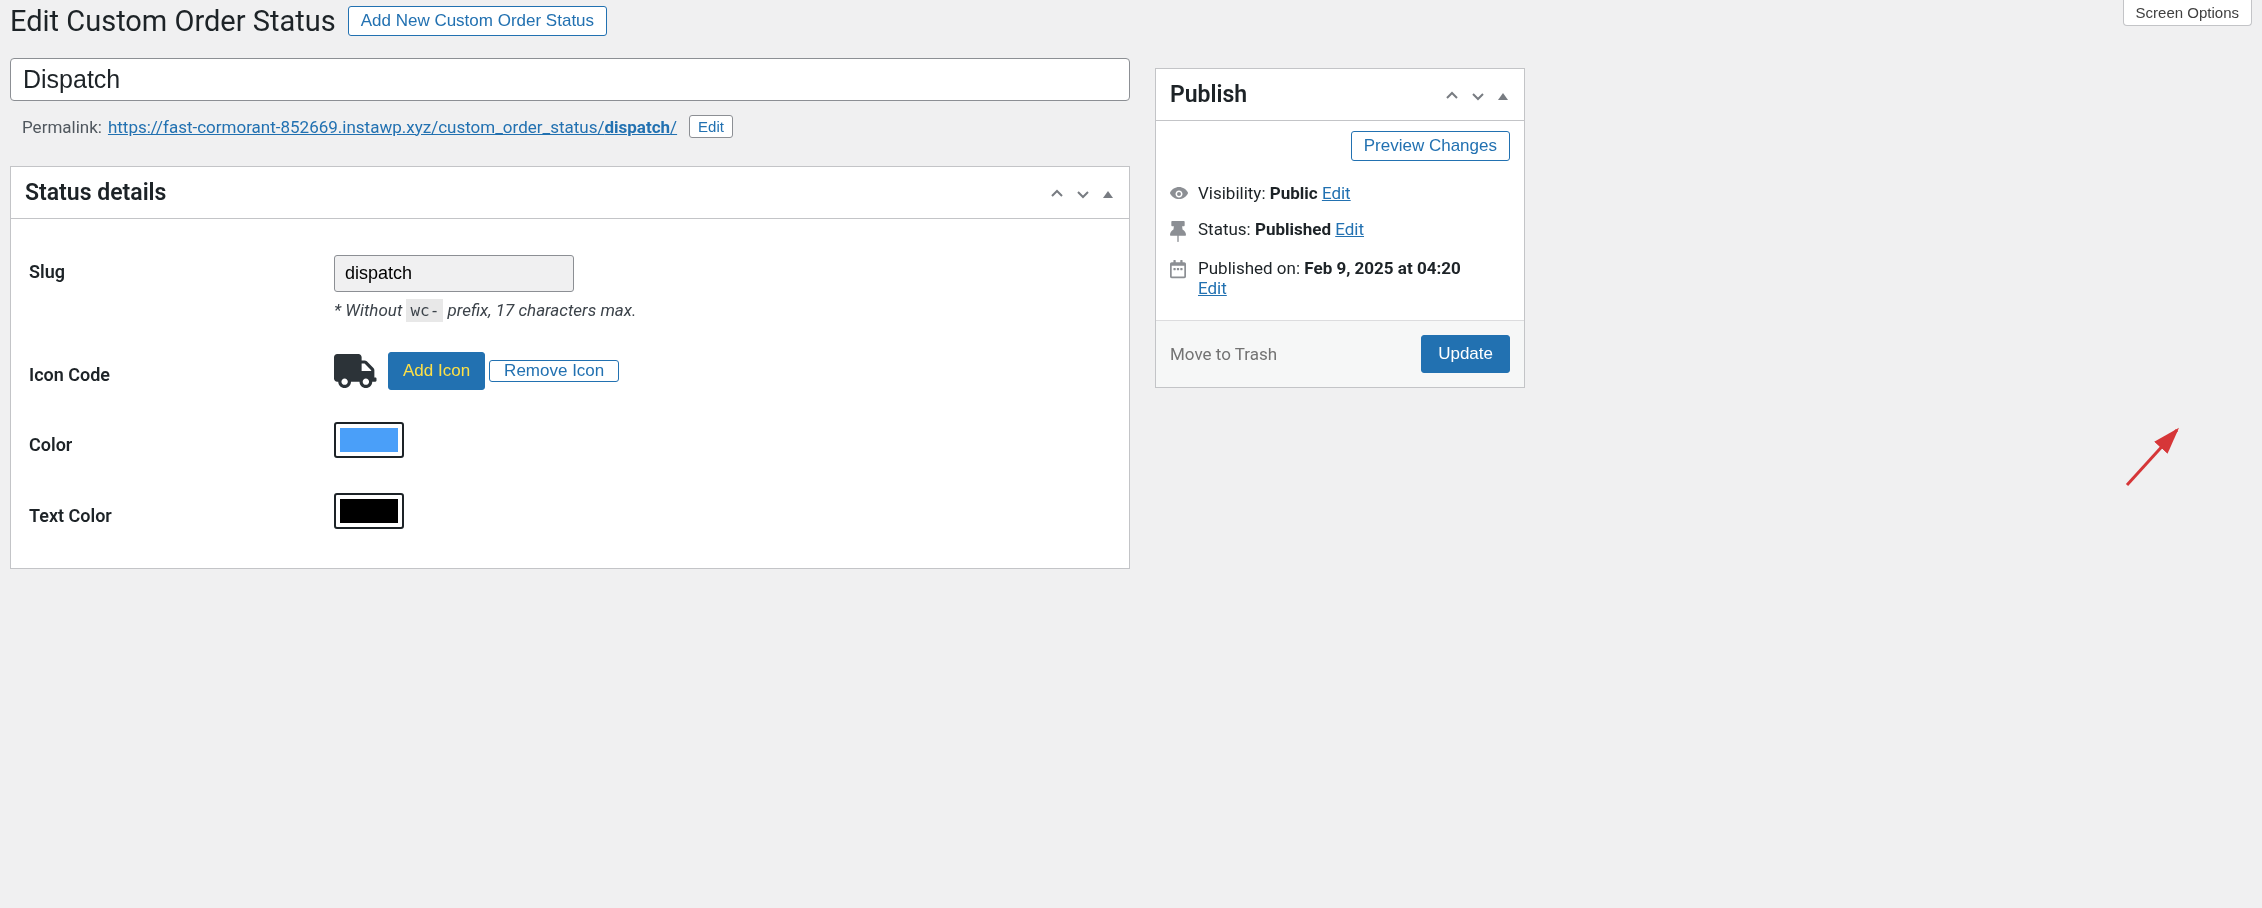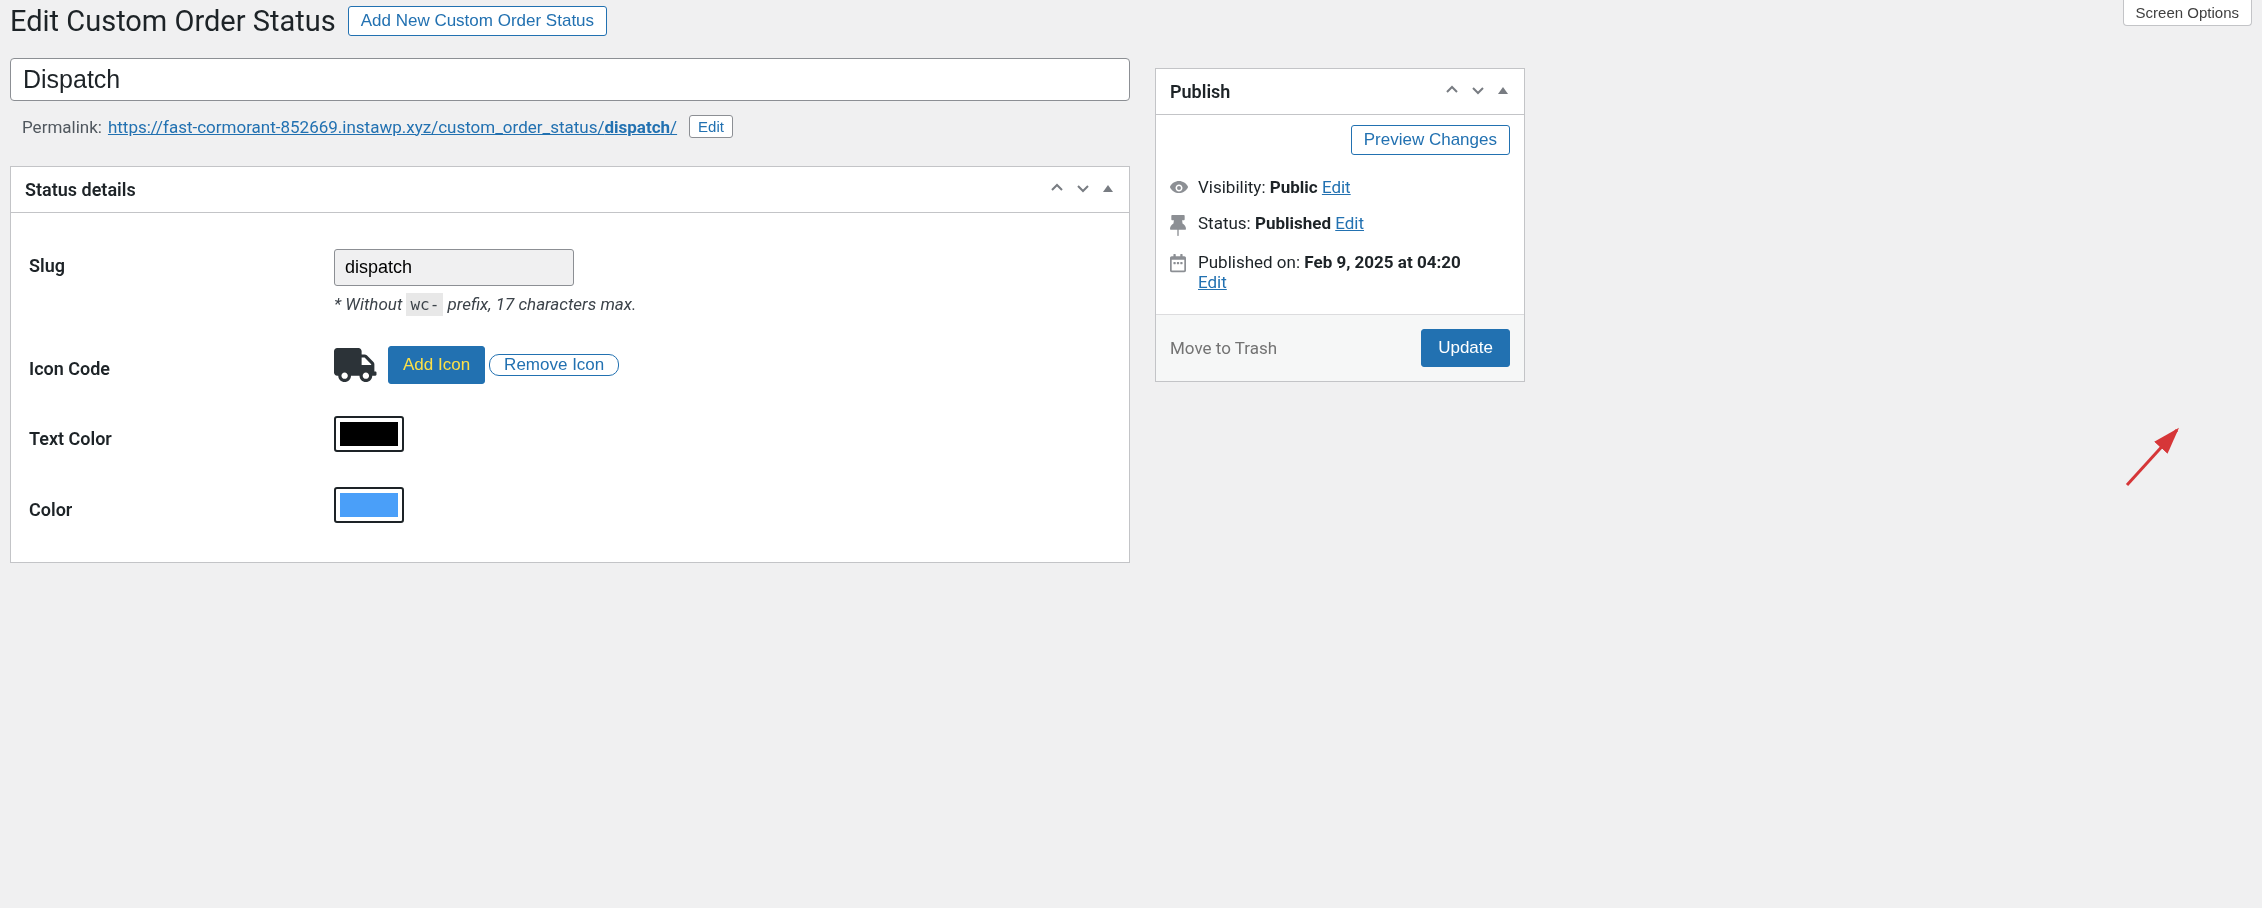--- a/index.html
+++ b/index.html
@@ -35,22 +35,22 @@
     .permalink-row { padding: 14px 12px; font-size: 17px; color: #50575e; display: flex; align-items: center; gap: 6px; flex-wrap: wrap; }
     .permalink-link { color: #2271b1; text-decoration: underline; }
     .permalink-slug { font-weight: 700; }
     .edit-small {
       border: 1px solid #8c8f94; background: #fff; color: #2271b1; padding: 2px 8px;
       font-size: 15px; border-radius: 3px; cursor: pointer; margin-left: 6px;
     }
 
     .postbox { background: #fff; border: 1px solid #c3c4c7; margin-top: 14px; }
     .postbox-header {
-      display: flex; align-items: flex-start; justify-content: space-between;
-      padding: 12px 14px; border-bottom: 1px solid #c3c4c7; font-size: 18px; font-weight: 600;
+      display: flex; align-items: flex-end; justify-content: space-between;
+      padding: 12px 14px; border-bottom: 1px solid #c3c4c7; font-size: 23px; font-weight: 600;
     }
     .postbox-header.no-border { border-bottom: 1px solid #c3c4c7; }
     .postbox-controls { display: flex; gap: 10px; color: #787c82; }
     .postbox-controls span { cursor: pointer; font-size: 18px; }
     .postbox-body { padding: 20px 18px; }
 
     .form-row { display: flex; align-items: flex-start; padding: 16px 0; }
     .form-label { width: 305px; font-size: 18px; font-weight: 600; color: #1d2327; padding-top: 6px; }
     .form-field {}
 
@@ -61,21 +61,21 @@
     .hint { font-size: 17px; font-style: italic; color: #3c434a; margin-top: 8px; }
     .hint code { background: #e8e8e8; font-style: normal; padding: 2px 4px; font-family: Menlo, monospace; font-size: 16px; margin-top: 35px; }
 
     .truck-icon { display: inline-flex; width: 44px; height: 34px; color: #2c3338; vertical-align: middle; }
     .btn-pri {
       background: #2271b1; color: #fde047; border: 1px solid #2271b1; padding: 8px 14px;
       font-size: 17px; border-radius: 3px; cursor: pointer; margin-left: 10px;
     }
     .btn-out {
       background: #fff; color: #2271b1; border: 1px solid #2271b1; padding: 0 14px;
-      font-size: 17px; border-radius: 10px; cursor: pointer; margin-left: 4px;
+      font-size: 17px; border-radius: 3px; cursor: pointer; margin-left: 4px;
     }
 
     .color-swatch {
       width: 70px; height: 36px; border: 2px solid #1d2327; border-radius: 3px; display: inline-block;
       padding: 4px; background: #fff;
     }
     .color-inner { width: 100%; height: 100%; }
 
     .publish-box .pb-body { padding: 14px; }
     .preview-row { text-align: right; padding: 10px 14px 14px 14px; }
@@ -159,33 +159,33 @@
             <svg viewBox="0 0 640 512" fill="currentColor">
                 <path d="M624 352h-16V243.9c0-12.7-5.1-24.9-14.1-33.9L494 110.1c-9-9-21.2-14.1-33.9-14.1H416V48c0-26.5-21.5-48-48-48H48C21.5 0 0 21.5 0 48v320c0 26.5 21.5 48 48 48h16c0 53 43 96 96 96s96-43 96-96h128c0 53 43 96 96 96s96-43 96-96h48c8.8 0 16-7.2 16-16v-32c0-8.8-7.2-16-16-16zM160 464c-26.5 0-48-21.5-48-48s21.5-48 48-48 48 21.5 48 48-21.5 48-48 48zm320 0c-26.5 0-48-21.5-48-48s21.5-48 48-48 48 21.5 48 48-21.5 48-48 48zm80-208H416V144h44.1l99.9 99.9V256z"></path>
               </svg>
           </span>
           <button class="btn-pri">Add Icon</button>
           <button class="btn-out">Remove Icon</button>
         </div>
       </div>
 
       <div class="form-row" style="align-items:center">
+        <div class="form-label">Color</div>
+        <div class="form-field">
+          <div class="color-swatch">
+            <div class="color-inner" id="color-inner" style="background: rgb(74, 159, 249);"></div>
+          </div>
+        </div>
+      </div>
+
+      <div class="form-row" style="align-items:center">
         <div class="form-label">Text Color</div>
         <div class="form-field">
           <div class="color-swatch">
             <div class="color-inner" id="text-color-inner" style="background: rgb(0, 0, 0);"></div>
-          </div>
-        </div>
-      </div>
-
-      <div class="form-row" style="align-items:center">
-        <div class="form-label">Color</div>
-        <div class="form-field">
-          <div class="color-swatch">
-            <div class="color-inner" id="color-inner" style="background: rgb(74, 159, 249);"></div>
           </div>
         </div>
       </div>
 
     </div>
   </div>
 </div>
 
 <div class="side-col">
   <div class="postbox publish-box" style="margin-top:0">

